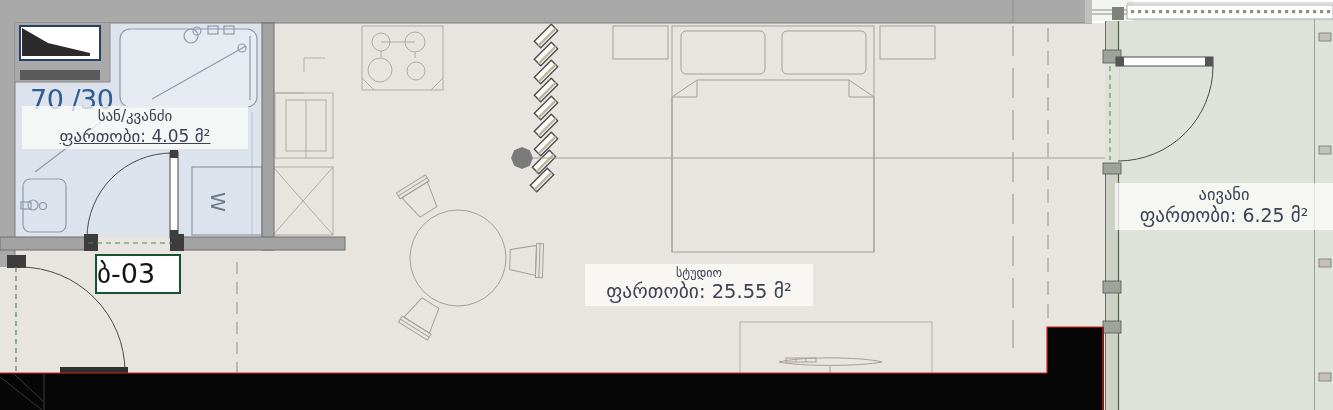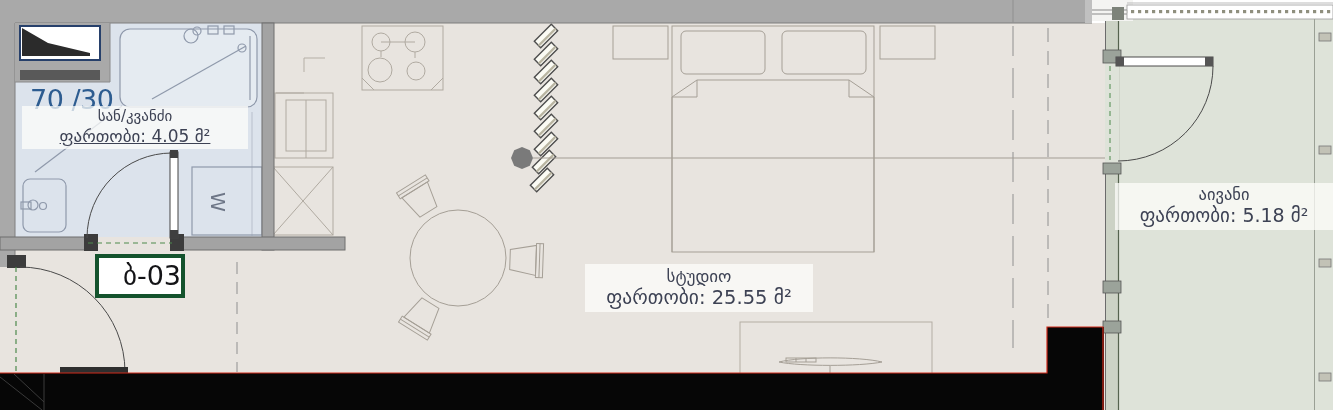--- a/index.html
+++ b/index.html
@@ -19,29 +19,29 @@
     line-height:1.18;
     padding:2px 0 3px 0;
     z-index:6;
   }
   .room-name{display:block;}
   .room-area{display:block;}
   #bathroom-label{left:22px;top:106px;width:226px;}
   #bathroom-label .room-name{font-size:15px;}
   #bathroom-label .room-area{font-size:17px;text-decoration:underline;}
   #studio-label{left:585px;top:264px;width:228px;}
-  #studio-label .room-name{font-size:17px;}
+  #studio-label .room-name{font-size:12px;}
   #studio-label .room-area{font-size:19.5px;}
   #balcony-label{left:1115px;top:183px;width:218px;}
   #balcony-label .room-name{font-size:16.5px;text-align:center;}
   #balcony-label .room-area{font-size:19px;}
   #unit-label{
     position:absolute;left:95px;top:254px;width:82px;height:36px;
-    background:#ffffff;border:4px solid #14532d;
-    font-size:27px;color:#141417;text-align:right;line-height:36px;
+    background:#ffffff;border:2px solid #14532d;
+    font-size:27px;color:#141417;text-align:left;line-height:36px;
     z-index:6;
   }
   #ratio-label{
     position:absolute;left:30px;top:84px;
     font-size:27px;color:#2d5c90;letter-spacing:-0.5px;
     z-index:3;white-space:nowrap;
   }
   #w-label{
     position:absolute;left:208px;top:190px;
     font-size:20px;color:#6d7687;
@@ -283,16 +283,16 @@
 
   <div id="w-label">W</div>
 
   <div id="studio-label" class="room-label">
     <span class="room-name">სტუდიო</span>
     <span class="room-area">ფართობი: 25.55 მ²</span>
   </div>
 
   <div id="balcony-label" class="room-label">
     <span class="room-name">აივანი</span>
-    <span class="room-area">ფართობი: 5.18 მ²</span>
+    <span class="room-area">ფართობი: 6.25 მ²</span>
   </div>
 
 </div>
 
 </body></html>

